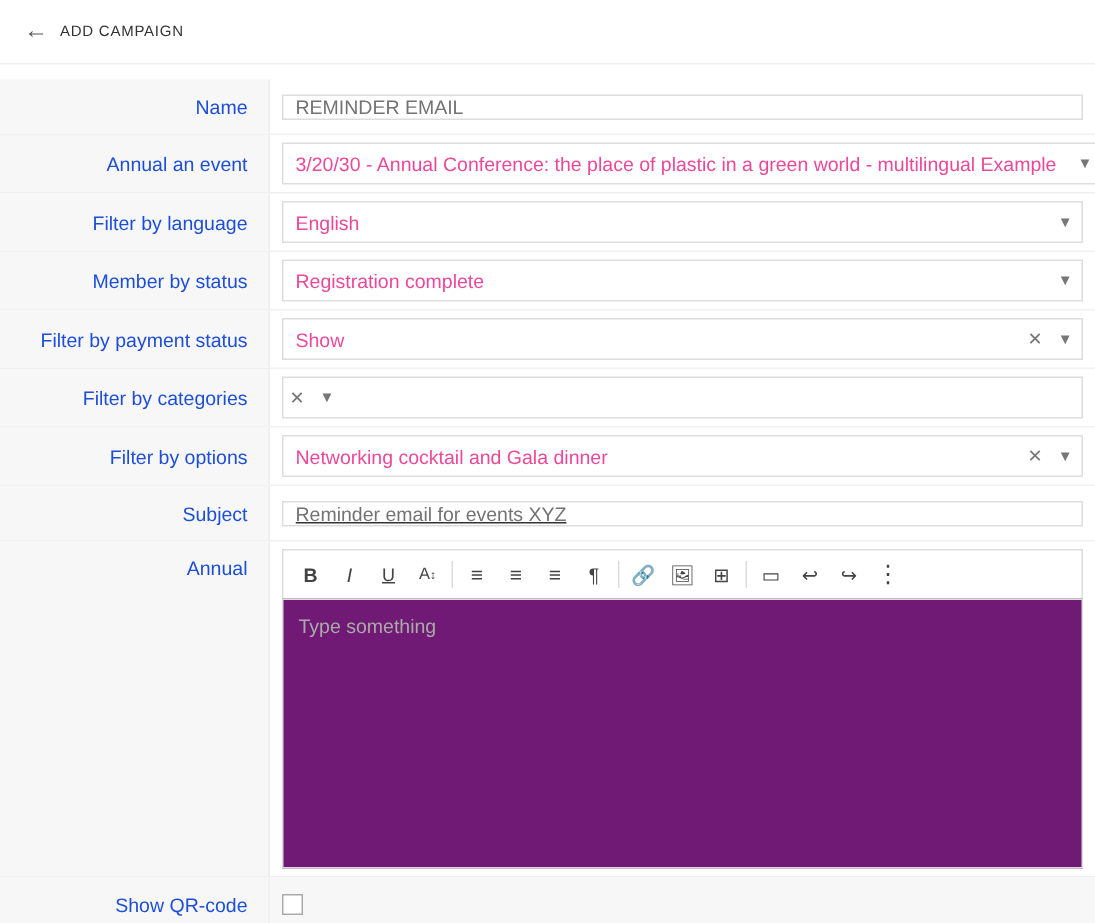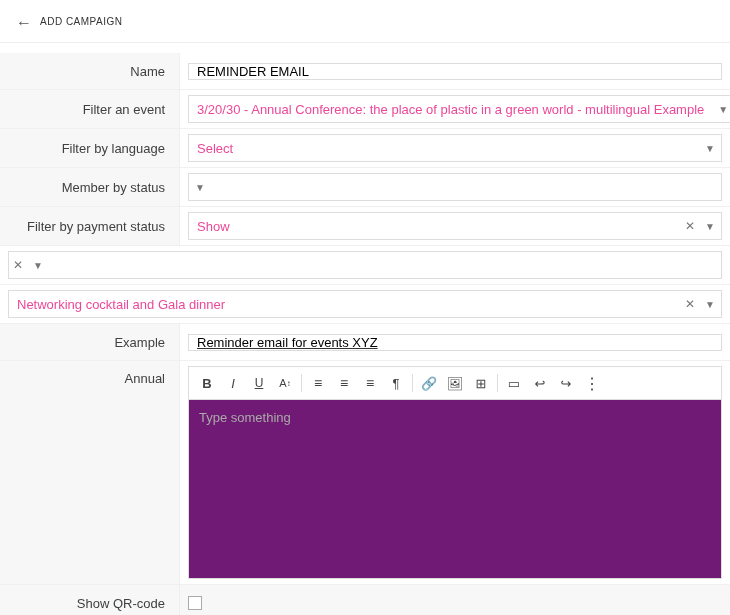--- a/index.html
+++ b/index.html
@@ -36,42 +36,42 @@
       display: flex;
       align-items: flex-start;
       border-bottom: 1px solid #f0f0f0;
       min-height: 36px;
     }
     .form-label {
       width: 180px;
       min-width: 180px;
       text-align: right;
       padding: 9px 14px 9px 0;
-      color: #404040;
+      color: #1d4ed8;
       font-size: 13px;
       background: #f7f7f7;
       border-right: 1px solid #eee;
       align-self: stretch;
       display: flex;
       align-items: center;
       justify-content: flex-end;
     }
     .form-field {
       flex: 1;
       padding: 5px 8px;
       display: flex;
       align-items: center;
       min-height: 36px;
     }
     .form-input {
       width: 100%;
       border: 1px solid #ddd;
       padding: 5px 8px;
       font-size: 13px;
-      color: #000000;
+      color: #737373;
       background: #fff;
       outline: none;
       height: 17px;
     }
     .form-select-wrapper {
       width: 100%;
       position: relative;
       border: 1px solid #ddd;
       background: #fff;
       height: 28px;
@@ -177,80 +177,83 @@
 <div class="form-container">
 
   <div class="form-row">
     <div class="form-label">Name</div>
     <div class="form-field">
       <input class="form-input" type="text" value="REMINDER EMAIL" style="">
     </div>
   </div>
 
   <div class="form-row">
-    <div class="form-label">Filter an event</div>
+    <div class="form-label">Annual an event</div>
     <div class="form-field">
       <div class="form-select-wrapper">
         <span class="form-select-text">3/20/30 - Annual Conference: the place of plastic in a green world - multilingual Example</span>
         <span class="form-select-arrow">▼</span>
       </div>
     </div>
   </div>
 
   <div class="form-row">
     <div class="form-label">Filter by language</div>
     <div class="form-field">
       <div class="form-select-wrapper">
-        <span class="form-select-text">Select</span>
+        <span class="form-select-text">English</span>
         <span class="form-select-arrow">▼</span>
       </div>
     </div>
   </div>
 
   <div class="form-row">
     <div class="form-label">Member by status</div>
     <div class="form-field">
       <div class="form-select-wrapper">
+        <span class="form-select-text">Registration complete</span>
         <span class="form-select-arrow">▼</span>
       </div>
     </div>
   </div>
 
   <div class="form-row">
     <div class="form-label">Filter by payment status</div>
     <div class="form-field">
       <div class="form-select-wrapper">
         <span class="form-select-text">Show</span>
         <span class="form-select-x">✕</span>
         <span class="form-select-arrow">▼</span>
       </div>
     </div>
   </div>
 
   <div class="form-row">
+    <div class="form-label">Filter by categories</div>
     <div class="form-field">
       <div class="form-select-wrapper">
         <span class="form-select-x">✕</span>
         <span class="form-select-arrow">▼</span>
       </div>
     </div>
   </div>
 
   <div class="form-row">
+    <div class="form-label">Filter by options</div>
     <div class="form-field">
       <div class="form-select-wrapper">
         <span class="form-select-text">Networking cocktail and Gala dinner</span>
         <span class="form-select-x">✕</span>
         <span class="form-select-arrow">▼</span>
       </div>
     </div>
   </div>
 
   <div class="form-row subject-row">
-    <div class="form-label">Example</div>
+    <div class="form-label">Subject</div>
     <div class="form-field">
       <input class="form-input" type="text" value="Reminder email for events XYZ" style="">
     </div>
   </div>
 
   <div class="form-row content-row">
     <div class="form-label">Annual</div>
     <div class="editor-wrapper">
       <div class="editor-toolbar">
         <button class="toolbar-btn" style="font-weight:bold">B</button>

